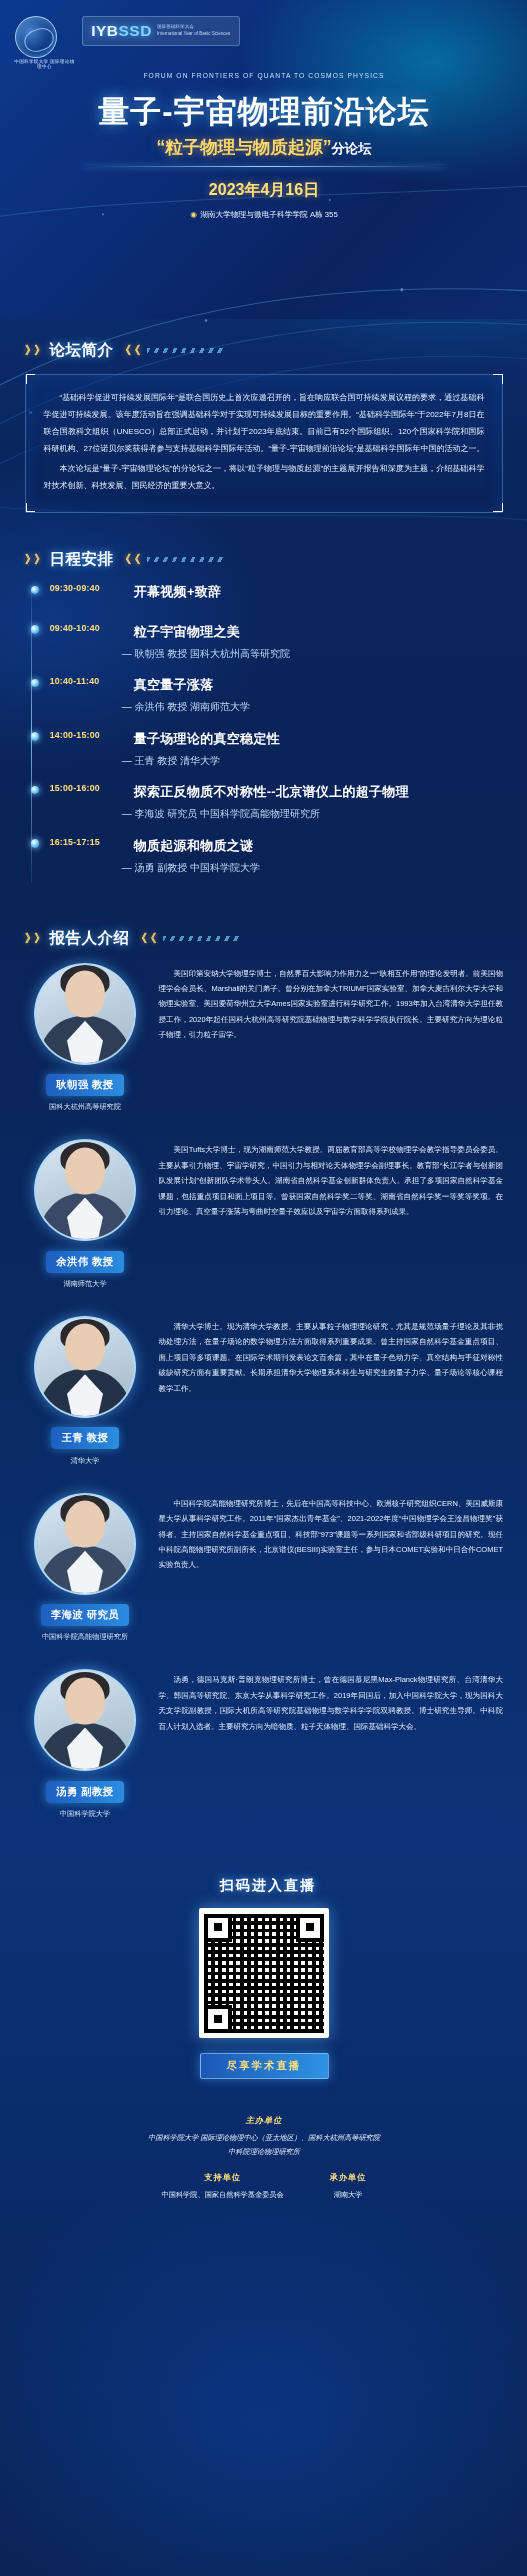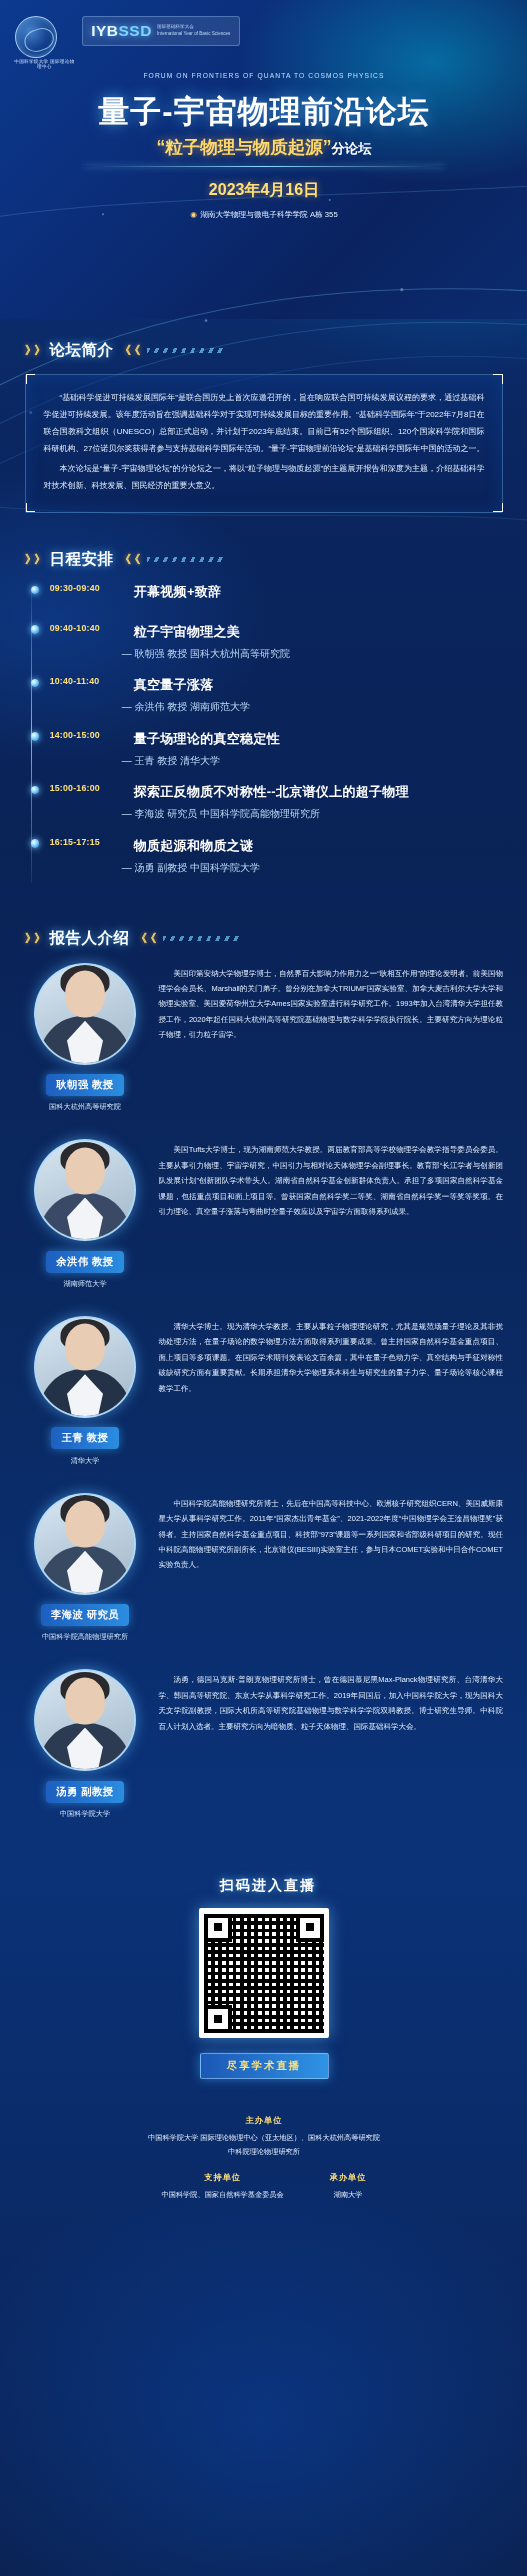--- a/index.html
+++ b/index.html
@@ -237,21 +237,21 @@
     margin: 14.4px auto 0; width: 129px;
     padding: 5.2px 0; border-radius: 2.1px;
     background: linear-gradient(90deg,#1c57b6,#2f93e4);
     border: 0.5px solid rgba(180,225,255,.5);
     font-size: 10.3px; letter-spacing: 2.1px; color: #ffe07a; font-weight: bold;
     box-shadow: 0 0 10.3px rgba(60,160,240,.6);
   }
 
   
   .footer { position: relative; text-align: center; padding: 0 20.6px 20.6px; }
-  .f-row { margin-bottom: 13.4px; }
+  .f-row { margin-bottom: 13.4px; font-style: italic; }
   .f-label {
     display: inline-block; font-size: 8.2px; color: #ffe07a; font-weight: bold; letter-spacing: 1px;
     margin-bottom: 5.2px;
   }
   .f-val { font-size: 7.2px; line-height: 1.9; color: #e4f0ff; }
   .f-two { display: flex; justify-content: center; gap: 46px; margin-top: 5.2px; }
   .f-two .col { }
 </style>
 </head>
 <body>

